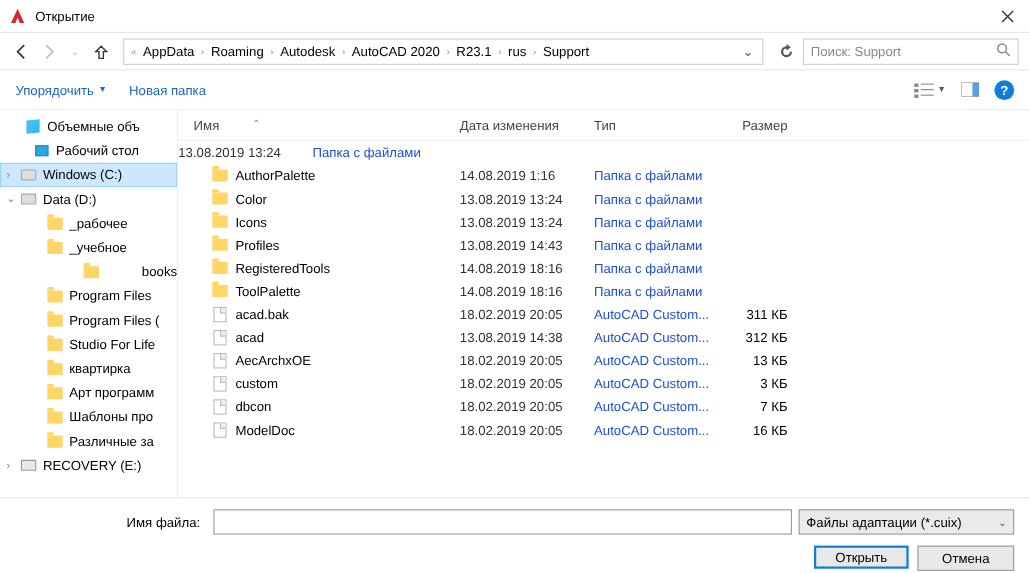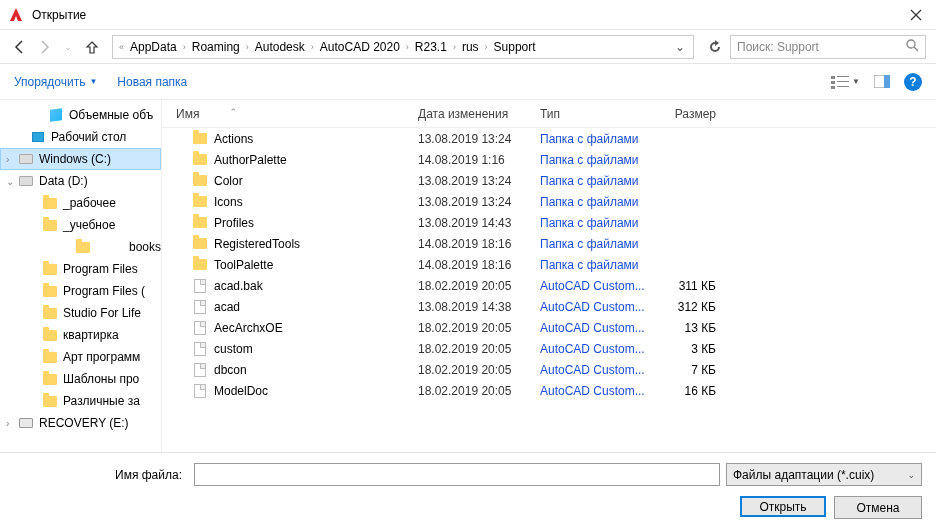--- a/index.html
+++ b/index.html
@@ -155,21 +155,21 @@
           <rect x="0" y="0" width="16" height="13" stroke="#888" fill="none"></rect>
           <rect x="10" y="0" width="6" height="13" fill="#5aa0e0"></rect>
         </svg>
     </span>
     <span class="help-icon">?</span>
   </div>
 </div>
 
 <div class="main">
   <div class="sidebar" id="tree">
-      <div class="tree-item" style="padding-left: 36px;">
+      <div class="tree-item" style="padding-left: 10px;">
         <span class="chev"></span>
         <span class="ticon">
           <span class="obj-ico"></span>
         </span>
         <span>Объемные объ</span>
       </div>
       <div class="tree-item" style="padding-left: 18px;">
         <span class="chev"></span>
         <span class="ticon">
           <span class="desk-ico"></span>
@@ -273,26 +273,20 @@
       <div class="col-name">
           <span>Имя</span>
           <span class="sort">⌃</span>
         </div>
       <div class="col-date">Дата изменения</div>
       <div class="col-type">Тип</div>
       <div class="col-size">Размер</div>
     </div>
     <div class="filelist" id="filelist">
         <div class="file-row">
-          <div class="fname">
-            <span class="fico">
-              <span class="folder-ico"></span>
-            </span>
-            <span>Actions</span>
-          </div>
           <div class="fdate">13.08.2019 13:24</div>
           <div class="ftype">Папка с файлами</div>
           <div class="fsize"></div>
         </div>
         <div class="file-row">
           <div class="fname">
             <span class="fico">
               <span class="folder-ico"></span>
             </span>
             <span>AuthorPalette</span>

